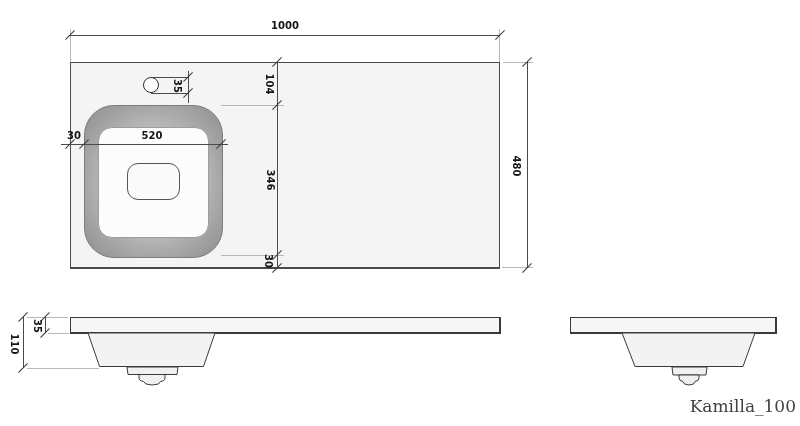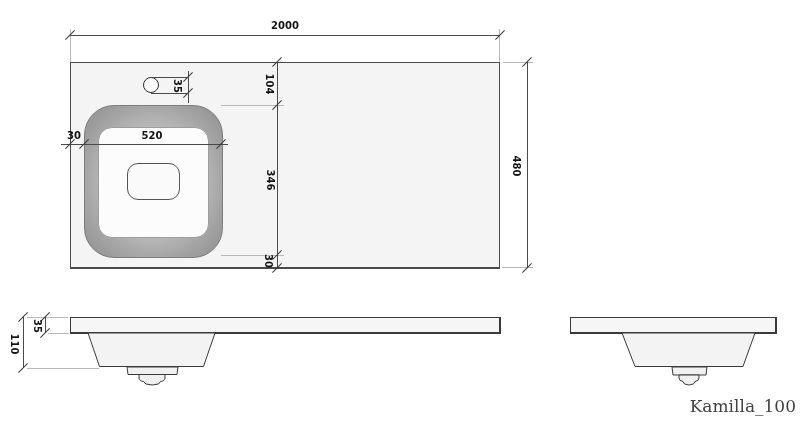--- a/index.html
+++ b/index.html
@@ -46,21 +46,21 @@
     <div class="basin-outer"></div>
     <div class="basin-inner"></div>
     <div class="drain-top"></div>
     <div class="faucet"></div>
 
     <div class="ln vl xl" style="left:70px;top:29px;height:33px"></div>
     <div class="ln vl xl" style="left:499px;top:29px;height:33px"></div>
     <div class="ln hl" style="left:70px;top:35px;width:430px"></div>
     <div class="tick" style="left:70px;top:35px"></div>
     <div class="tick" style="left:500px;top:35px"></div>
-    <span class="dim" style="left:285px;top:26px">2000</span>
+    <span class="dim" style="left:285px;top:26px">1000</span>
 
     <div class="ln hl xl" style="left:503px;top:62px;width:30px"></div>
     <div class="ln hl xl" style="left:502px;top:267px;width:31px"></div>
     <div class="ln vl" style="left:527px;top:62px;height:206px"></div>
     <div class="tick" style="left:527px;top:62px"></div>
     <div class="tick" style="left:527px;top:268px"></div>
     <span class="dim dimv" style="left:516px;top:166px">480</span>
 
     <div class="ln hl xl" style="left:221px;top:105px;width:63px"></div>
     <div class="ln hl xl" style="left:221px;top:255px;width:63px"></div>

